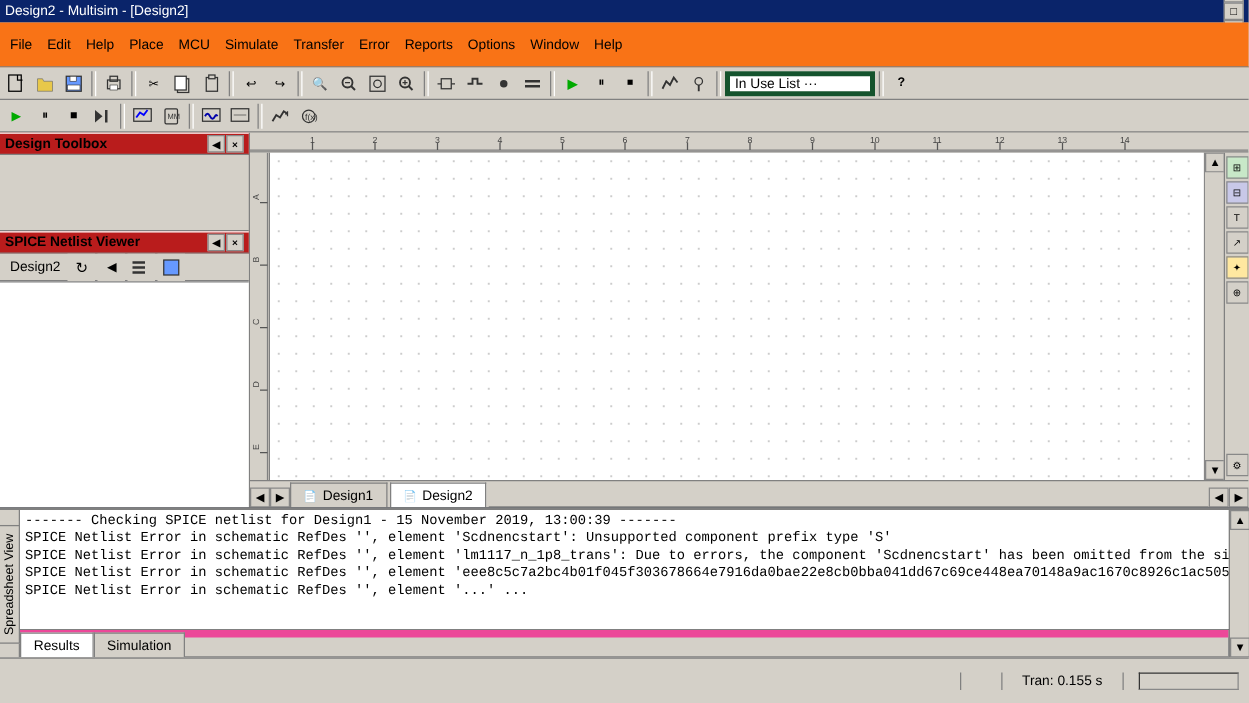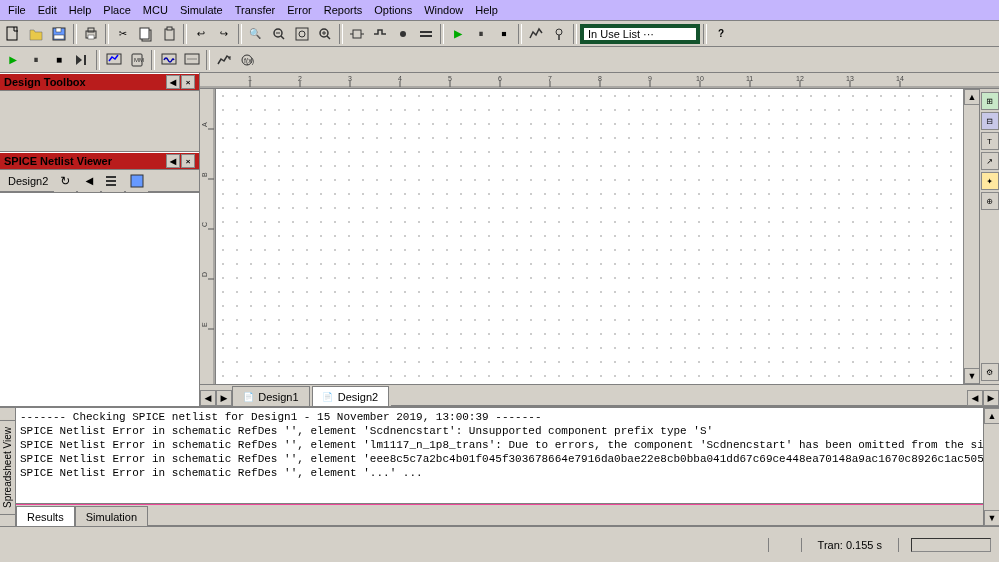--- a/index.html
+++ b/index.html
@@ -3,21 +3,21 @@
   <meta charset="utf-8">
   <style>
     * { margin: 0; padding: 0; box-sizing: border-box; }
     body { width: 999px; height: 562px; overflow: hidden; font-family: 'Segoe UI', Tahoma, Arial, sans-serif; font-size: 11px; background: #d4d0c8; color: #000; }
 
     
     #title-bar { background: #0a246a; color: #fff; height: 18px; display: flex; align-items: center; justify-content: space-between; padding: 0 4px; font-size: 11px; }
     .title-btn { width: 16px; height: 14px; background: #d4d0c8; border: 1px solid #888; font-size: 9px; display: flex; align-items: center; justify-content: center; cursor: pointer; color: #000; }
 
     
-    #menu-bar { background: #c4b5fd; height: 21px; display: flex; align-items: center; border-bottom: 1px solid #808080; padding: 0 2px; }
+    #menu-bar { background: #f97316; height: 36px; display: flex; align-items: center; border-bottom: 1px solid #808080; padding: 0 2px; }
     .menu-item { padding: 2px 6px; font-size: 11px; cursor: pointer; }
 
     
     .toolbar { background: #d4d0c8; height: 26px; display: flex; align-items: center; padding: 1px 2px; border-bottom: 1px solid #808080; gap: 1px; }
     .toolbar-sep { width: 4px; height: 20px; border-left: 1px solid #808080; border-right: 1px solid #fff; margin: 0 2px; }
     .tb-btn { width: 22px; height: 22px; background: #d4d0c8; border: 1px solid transparent; display: flex; align-items: center; justify-content: center; cursor: pointer; font-size: 10px; }
     .tb-btn svg { width: 16px; height: 16px; }
 
     
     .in-use-list { background: #fff; border: 4px solid #14532d; height: 20px; min-width: 120px; padding: 0 4px; font-size: 11px; display: flex; align-items: flex-start; }
@@ -49,21 +49,21 @@
     #ruler-left { width: 16px; background: #d4d0c8; border-right: 1px solid #808080; display: flex; flex-direction: column; overflow: hidden; position: relative; }
     .canvas-tab { height: 20px; padding: 0 10px; background: #d4d0c8; border: 1px solid #808080; border-bottom: none; font-size: 11px; display: flex; align-items: center; cursor: pointer; margin-right: 2px; gap: 4px; }
     .canvas-tab.active { background: #fff; }
     .scroll-btn { width: 16px; height: 16px; background: #d4d0c8; border: 1px solid #888; display: flex; align-items: center; justify-content: center; font-size: 9px; cursor: pointer; }
 
     
     #bottom-area { height: 120px; background: #0f172a; border-top: 2px solid #808080; display: flex; flex-direction: column; }
     #bottom-content { flex: 1; overflow-y: auto; padding: 2px 4px; font-size: 11px; font-family: 'Courier New', monospace; background: #fff; }
     .log-line { white-space: nowrap; line-height: 14px; }
     .log-line.error { color: #000; }
-    #bottom-tabs { height: 22px; background: #d4d0c8; border-top: 1px solid #ec4899; display: flex; align-items: flex-end; }
+    #bottom-tabs { height: 22px; background: #d4d0c8; border-top: 6px solid #ec4899; display: flex; align-items: flex-end; }
     .bottom-tab { height: 20px; padding: 0 10px; background: #d4d0c8; border: 1px solid #808080; border-bottom: none; font-size: 11px; display: flex; align-items: center; cursor: pointer; }
     .bottom-tab.active { background: #fff; }
 
     
     #status-bar { height: 20px; background: #d4d0c8; border-top: 1px solid #808080; display: flex; align-items: center; padding: 0 4px; font-size: 11px; gap: 8px; }
     .status-sep { width: 1px; height: 14px; background: #808080; }
 
     
     #vscroll { width: 16px; background: #d4d0c8; display: flex; flex-direction: column; border-left: 1px solid #888; }
     .vscroll-btn { width: 16px; height: 16px; background: #d4d0c8; border: 1px solid #888; display: flex; align-items: center; justify-content: center; font-size: 9px; cursor: pointer; }
@@ -77,20 +77,28 @@
     #app { width: 999px; height: 562px; display: flex; flex-direction: column; }
     #main-content { display: flex; flex: 1; overflow: hidden; }
     #center-area { flex: 1; display: flex; flex-direction: column; overflow: hidden; }
     .bottom-vtab { writing-mode: vertical-lr; transform: rotate(180deg); background: #d4d0c8; border: 1px solid #808080; font-size: 10px; padding: 6px 2px; cursor: pointer; white-space: nowrap; }
   </style>
 </head>
 <body>
 
 <div id="app">
 
+  <div id="title-bar">
+    <span>Design2 - Multisim - [Design2]</span>
+    <div id="title-controls">
+      <div class="title-btn">_</div>
+      <div class="title-btn">□</div>
+      <div class="title-btn">×</div>
+    </div>
+  </div>
 
   <div id="menu-bar">
     <span class="menu-item">File</span>
     <span class="menu-item">Edit</span>
     <span class="menu-item">Help</span>
     <span class="menu-item">Place</span>
     <span class="menu-item">MCU</span>
     <span class="menu-item">Simulate</span>
     <span class="menu-item">Transfer</span>
     <span class="menu-item">Error</span>

